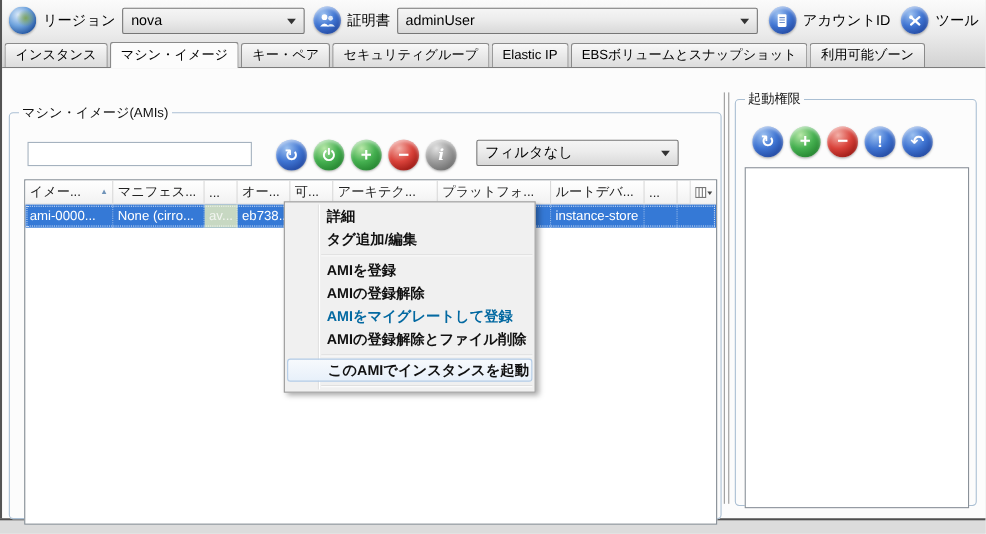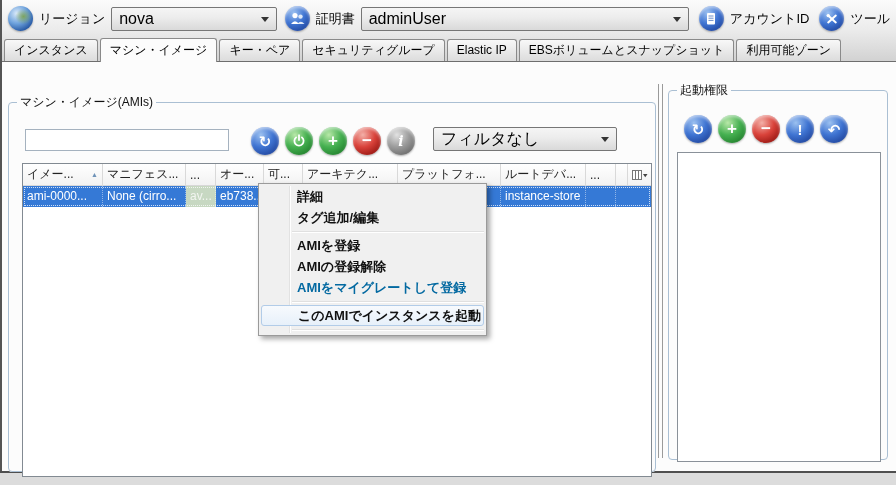--- a/index.html
+++ b/index.html
@@ -8,21 +8,21 @@
     border-left:2px solid #545454;background:#fcfcfc;}
   .frame-bottom{height:14px;background:#dcdcdc;border-top:2px solid #4f4f4f;}
 
   
   .hdr{position:relative;height:61px;background:linear-gradient(#fbfbfb,#ebebeb 50%,#d2d2d2);
     border-bottom:1px solid #6e6e6e;}
   .topbar{height:37px;display:flex;align-items:center;padding-left:6px;white-space:nowrap;overflow:hidden;}
   .tlabel{font-size:13px;color:#000;margin:0 6px;}
   .combo{box-sizing:border-box;height:24px;border:1px solid #767676;border-radius:2px;
     background:linear-gradient(#f5f5f5,#ececec 45%,#d9d9d9);display:flex;align-items:center;
-    padding:0 22px 0 7px;position:relative;font-size:16px;color:#000;}
+    padding:0 22px 0 7px;position:relative;font-size:13px;color:#000;}
   .combo::after{content:'';position:absolute;right:7px;top:9px;border:4px solid transparent;border-top:5px solid #333;}
   .earth{width:25px;height:25px;border-radius:50%;flex:0 0 auto;
     background:radial-gradient(ellipse at 62% 42%, rgba(124,163,88,.95) 0%, rgba(124,163,88,0) 38%),
                radial-gradient(circle at 35% 30%, #dcebfa, #6fa3dd 42%, #2a5ca6 75%, #163a73 100%);
     box-shadow:0 1px 2px rgba(0,0,0,.3);}
   .sphere{width:28px;height:28px;border-radius:50%;display:flex;align-items:center;justify-content:center;
     box-shadow:inset 0 2px 3px rgba(255,255,255,.55), 0 1px 2px rgba(0,0,0,.3);flex:0 0 auto;}
   .sphere.sm{width:25px;height:25px;}
   .sphere.blue{background:radial-gradient(circle at 35% 28%, #9cc1f0, #3f74d2 45%, #1c3f96 88%);}
   .sphere.green{background:radial-gradient(circle at 35% 28%, #b8e8a8, #45b050 45%, #1d7a28 88%);}
@@ -254,16 +254,17 @@
 </div>
 <div class="frame-bottom"></div>
 
 <div class="menu" id="ctxMenu">
     <div class="mitem">詳細</div>
     <div class="mitem">タグ追加/編集</div>
     <div class="msep"></div>
     <div class="mitem">AMIを登録</div>
     <div class="mitem">AMIの登録解除</div>
     <div class="mitem disabled">AMIをマイグレートして登録</div>
+    <div class="mitem">AMIの登録解除とファイル削除</div>
     <div class="msep"></div>
     <div class="mitem hilite">このAMIでインスタンスを起動</div>
     <div class="msep"></div>
   </div>
 
 </body></html>

